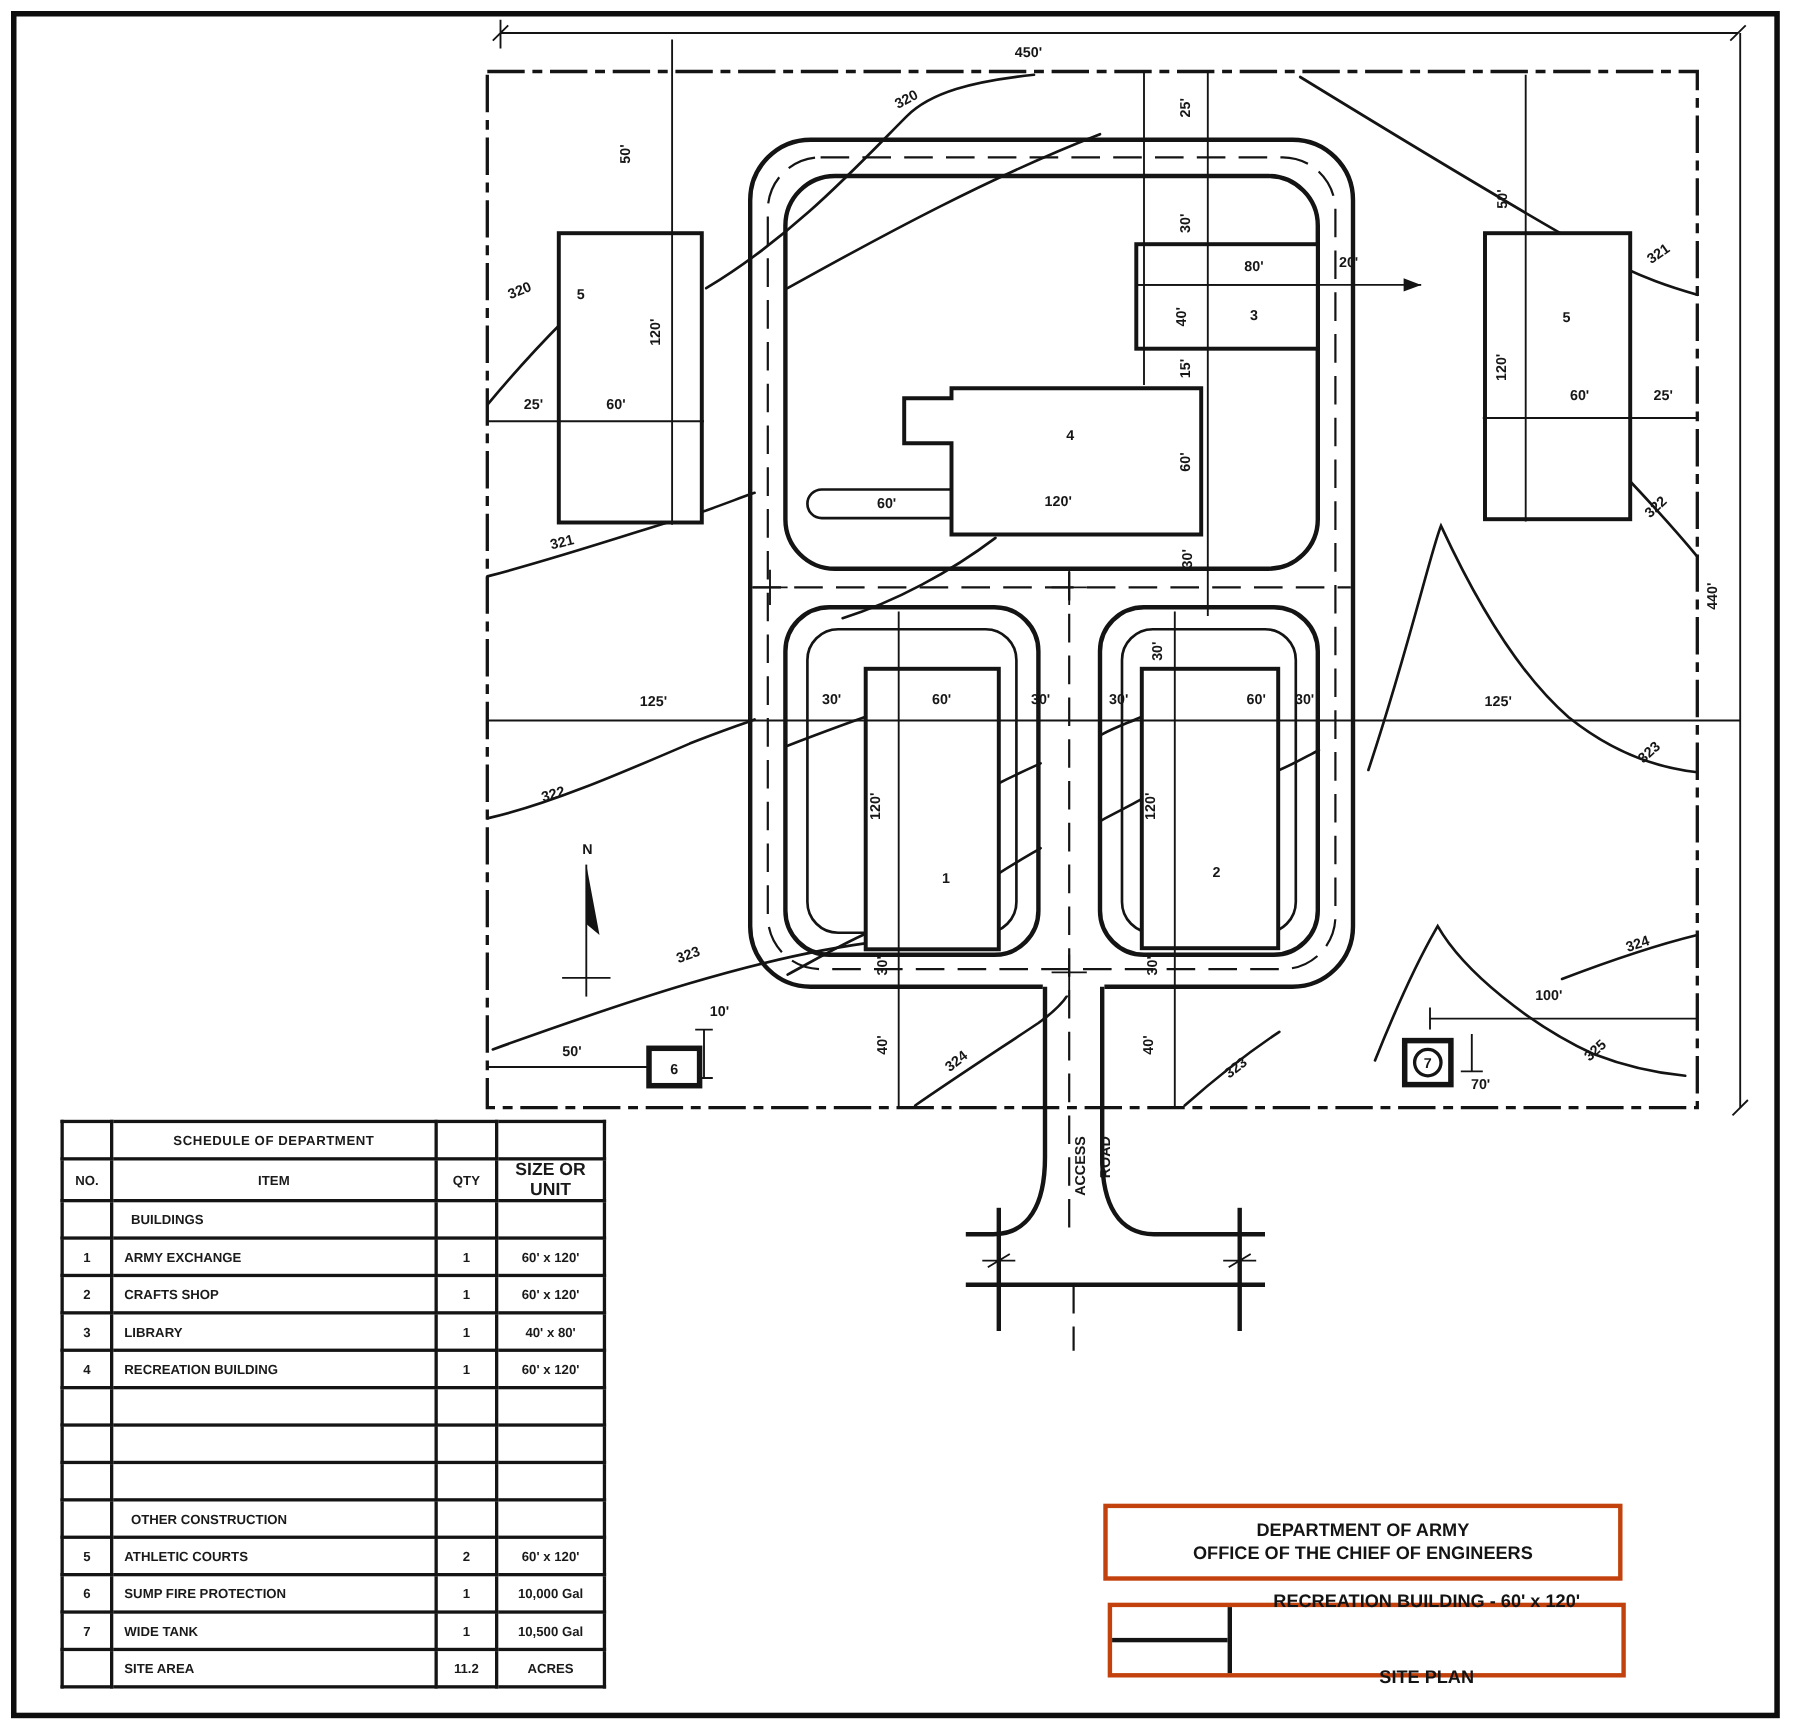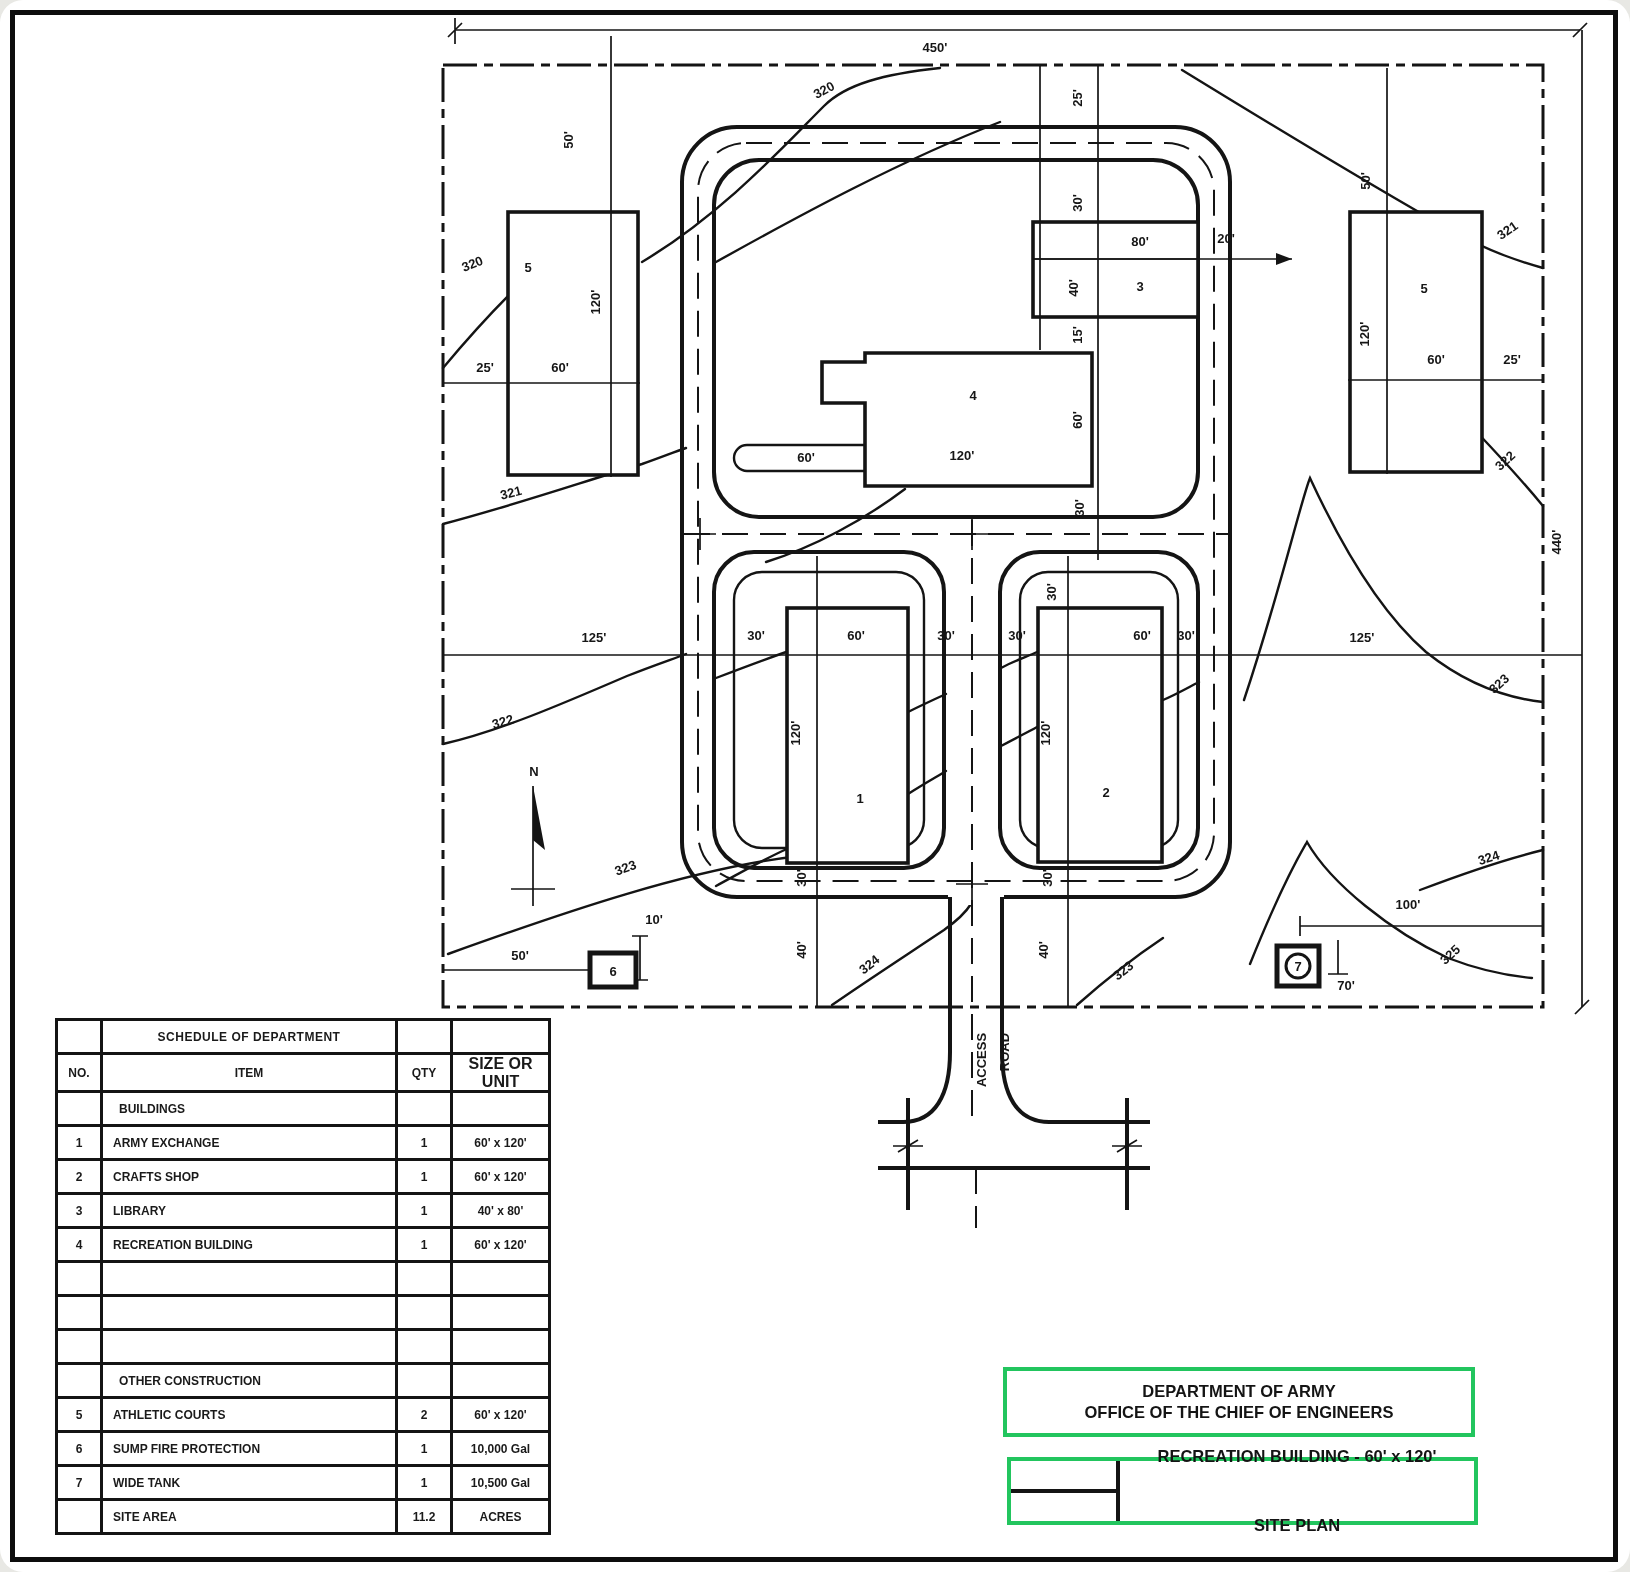--- a/index.html
+++ b/index.html
@@ -1,17 +1,17 @@
 <!DOCTYPE html>
 <html><head>
 <meta charset="utf-8">
 <style>
   html,body{margin:0;padding:0;background:#e8e8e4;}
   #page{position:relative;width:1630px;height:1572px;background:#ffffff;overflow:hidden;
-        font-family:"Liberation Sans",sans-serif;color:#141414;border-radius:23px;}
+        font-family:"Liberation Sans",sans-serif;color:#141414;}
   #page-border{position:absolute;left:10px;top:10px;right:12px;bottom:10px;border:5px solid #0d0d0d;pointer-events:none;}
   #plan-svg{position:absolute;left:0;top:0;}
   #plan-svg text{font-family:"Liberation Sans",sans-serif;font-weight:bold;font-size:13px;fill:#161616;text-anchor:middle;}
   .bnd{fill:none;stroke:#141414;stroke-width:3;stroke-dasharray:34 7 9 7;}
   .road{fill:none;stroke:#141414;stroke-width:4;}
   .thin{fill:none;stroke:#141414;stroke-width:2.4;}
   .dash{fill:none;stroke:#141414;stroke-width:2;stroke-dasharray:26 12;}
   .dim{stroke:#141414;stroke-width:1.7;fill:none;}
   .contour{fill:none;stroke:#141414;stroke-width:2.4;stroke-linecap:round;}
   .bldg{fill:#ffffff;stroke:#141414;stroke-width:3.6;}
@@ -22,21 +22,21 @@
   #schedule td,#schedule th{border:3px solid #141414;font-size:12px;font-weight:bold;
       padding:0 4px;text-align:center;overflow:hidden;white-space:nowrap;height:31px;color:#1a1a1a;}
   #schedule .t-title{height:26px;font-size:13px;letter-spacing:.5px;}
   #schedule .t-head{height:38px;margin-left:42px;}
   #schedule .c-item{text-align:left;padding-left:10px;}
   #schedule .sec{padding-left:16px;}
   #schedule col.w-no{width:45px;} #schedule col.w-item{width:295px;}
   #schedule col.w-qty{width:55px;} #schedule col.w-size{width:98px;}
   #schedule th.wrap{white-space:normal;line-height:1.1;font-size:16px;}
   
-  .tblock{position:absolute;border:4px solid #22c55e;background:#fff;box-sizing:border-box;}
+  .tblock{position:absolute;border:4px solid #c2410c;background:#fff;box-sizing:border-box;}
   #tb-agency{left:1003px;top:1367px;width:472px;height:70px;display:flex;flex-direction:column;
       align-items:center;justify-content:center;font-weight:bold;font-size:16.5px;line-height:1.25;text-align:center;}
   #tb-title{left:1007px;top:1457px;width:471px;height:68px;display:flex;}
   #tb-title .stub{width:105px;border-right:4px solid #141414;display:flex;flex-direction:column;}
   #tb-title .stub div{flex:1;}
   #tb-title .stub div:first-child{border-bottom:4px solid #141414;}
   #tb-title .main{flex:1;display:flex;flex-direction:column;align-items:center;justify-content:center;
       font-weight:bold;font-size:16.5px;line-height:1.25;text-align:center;gap:48px;}
 </style>
 </head>

